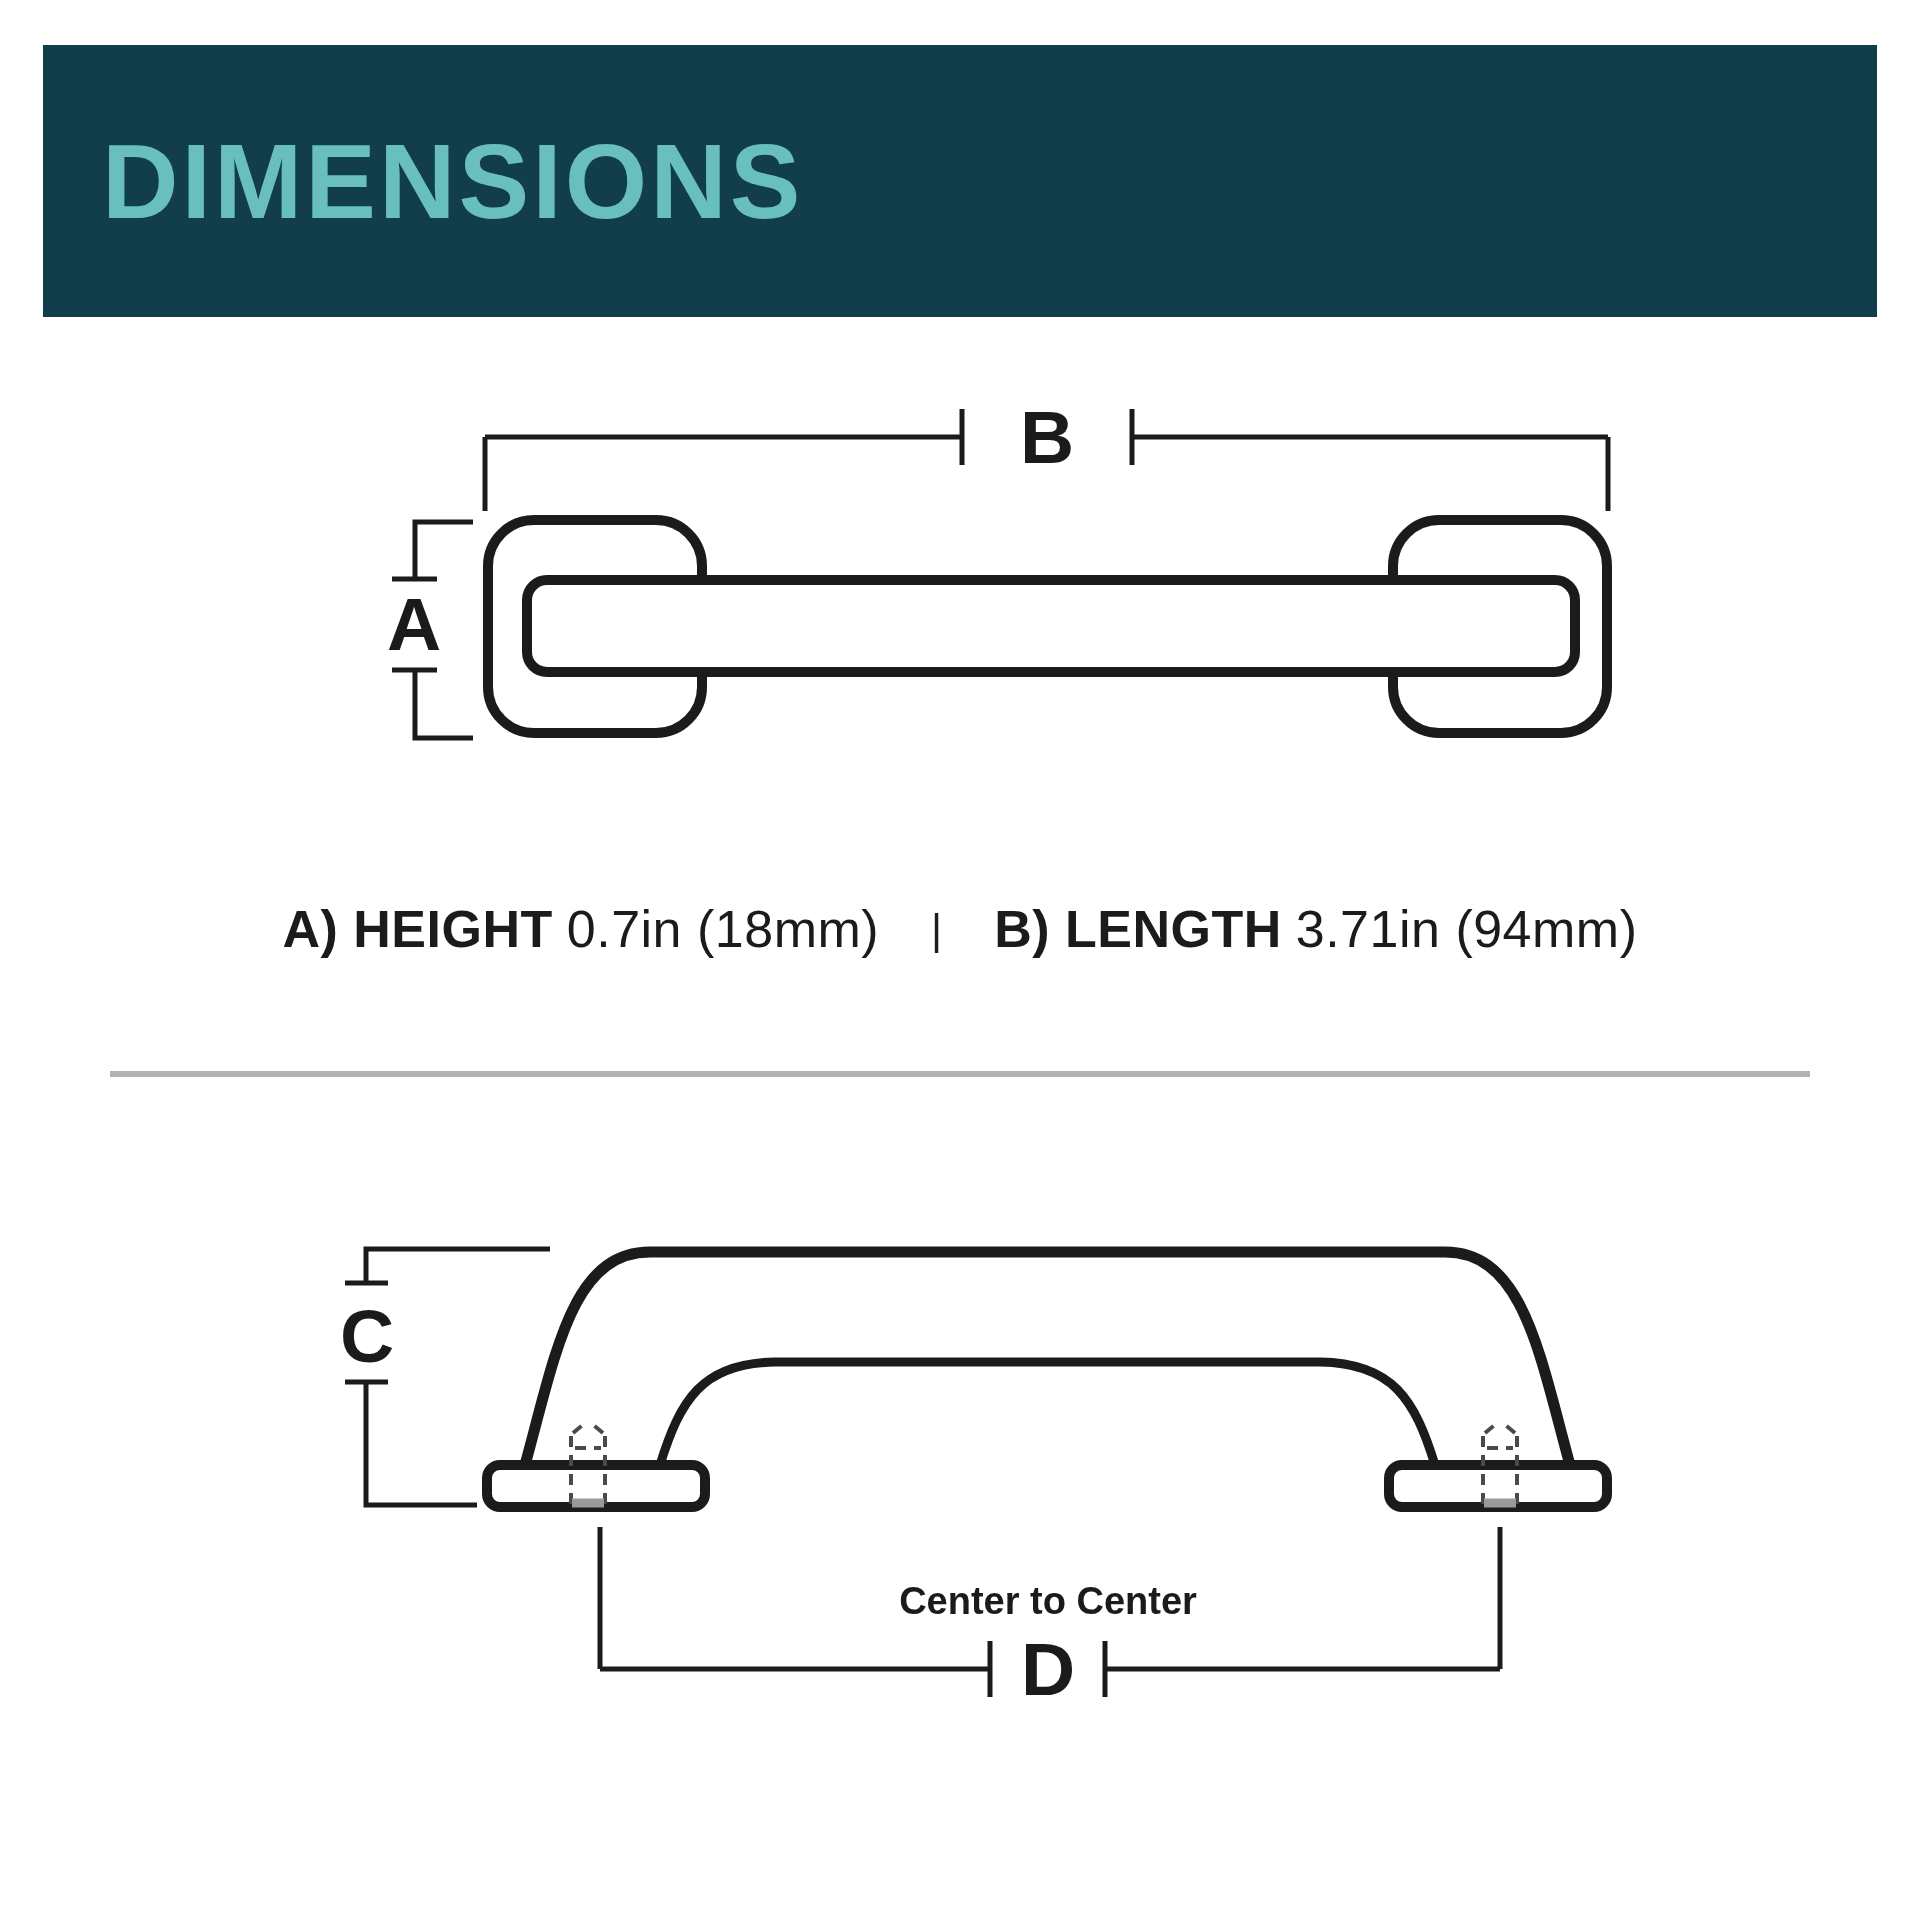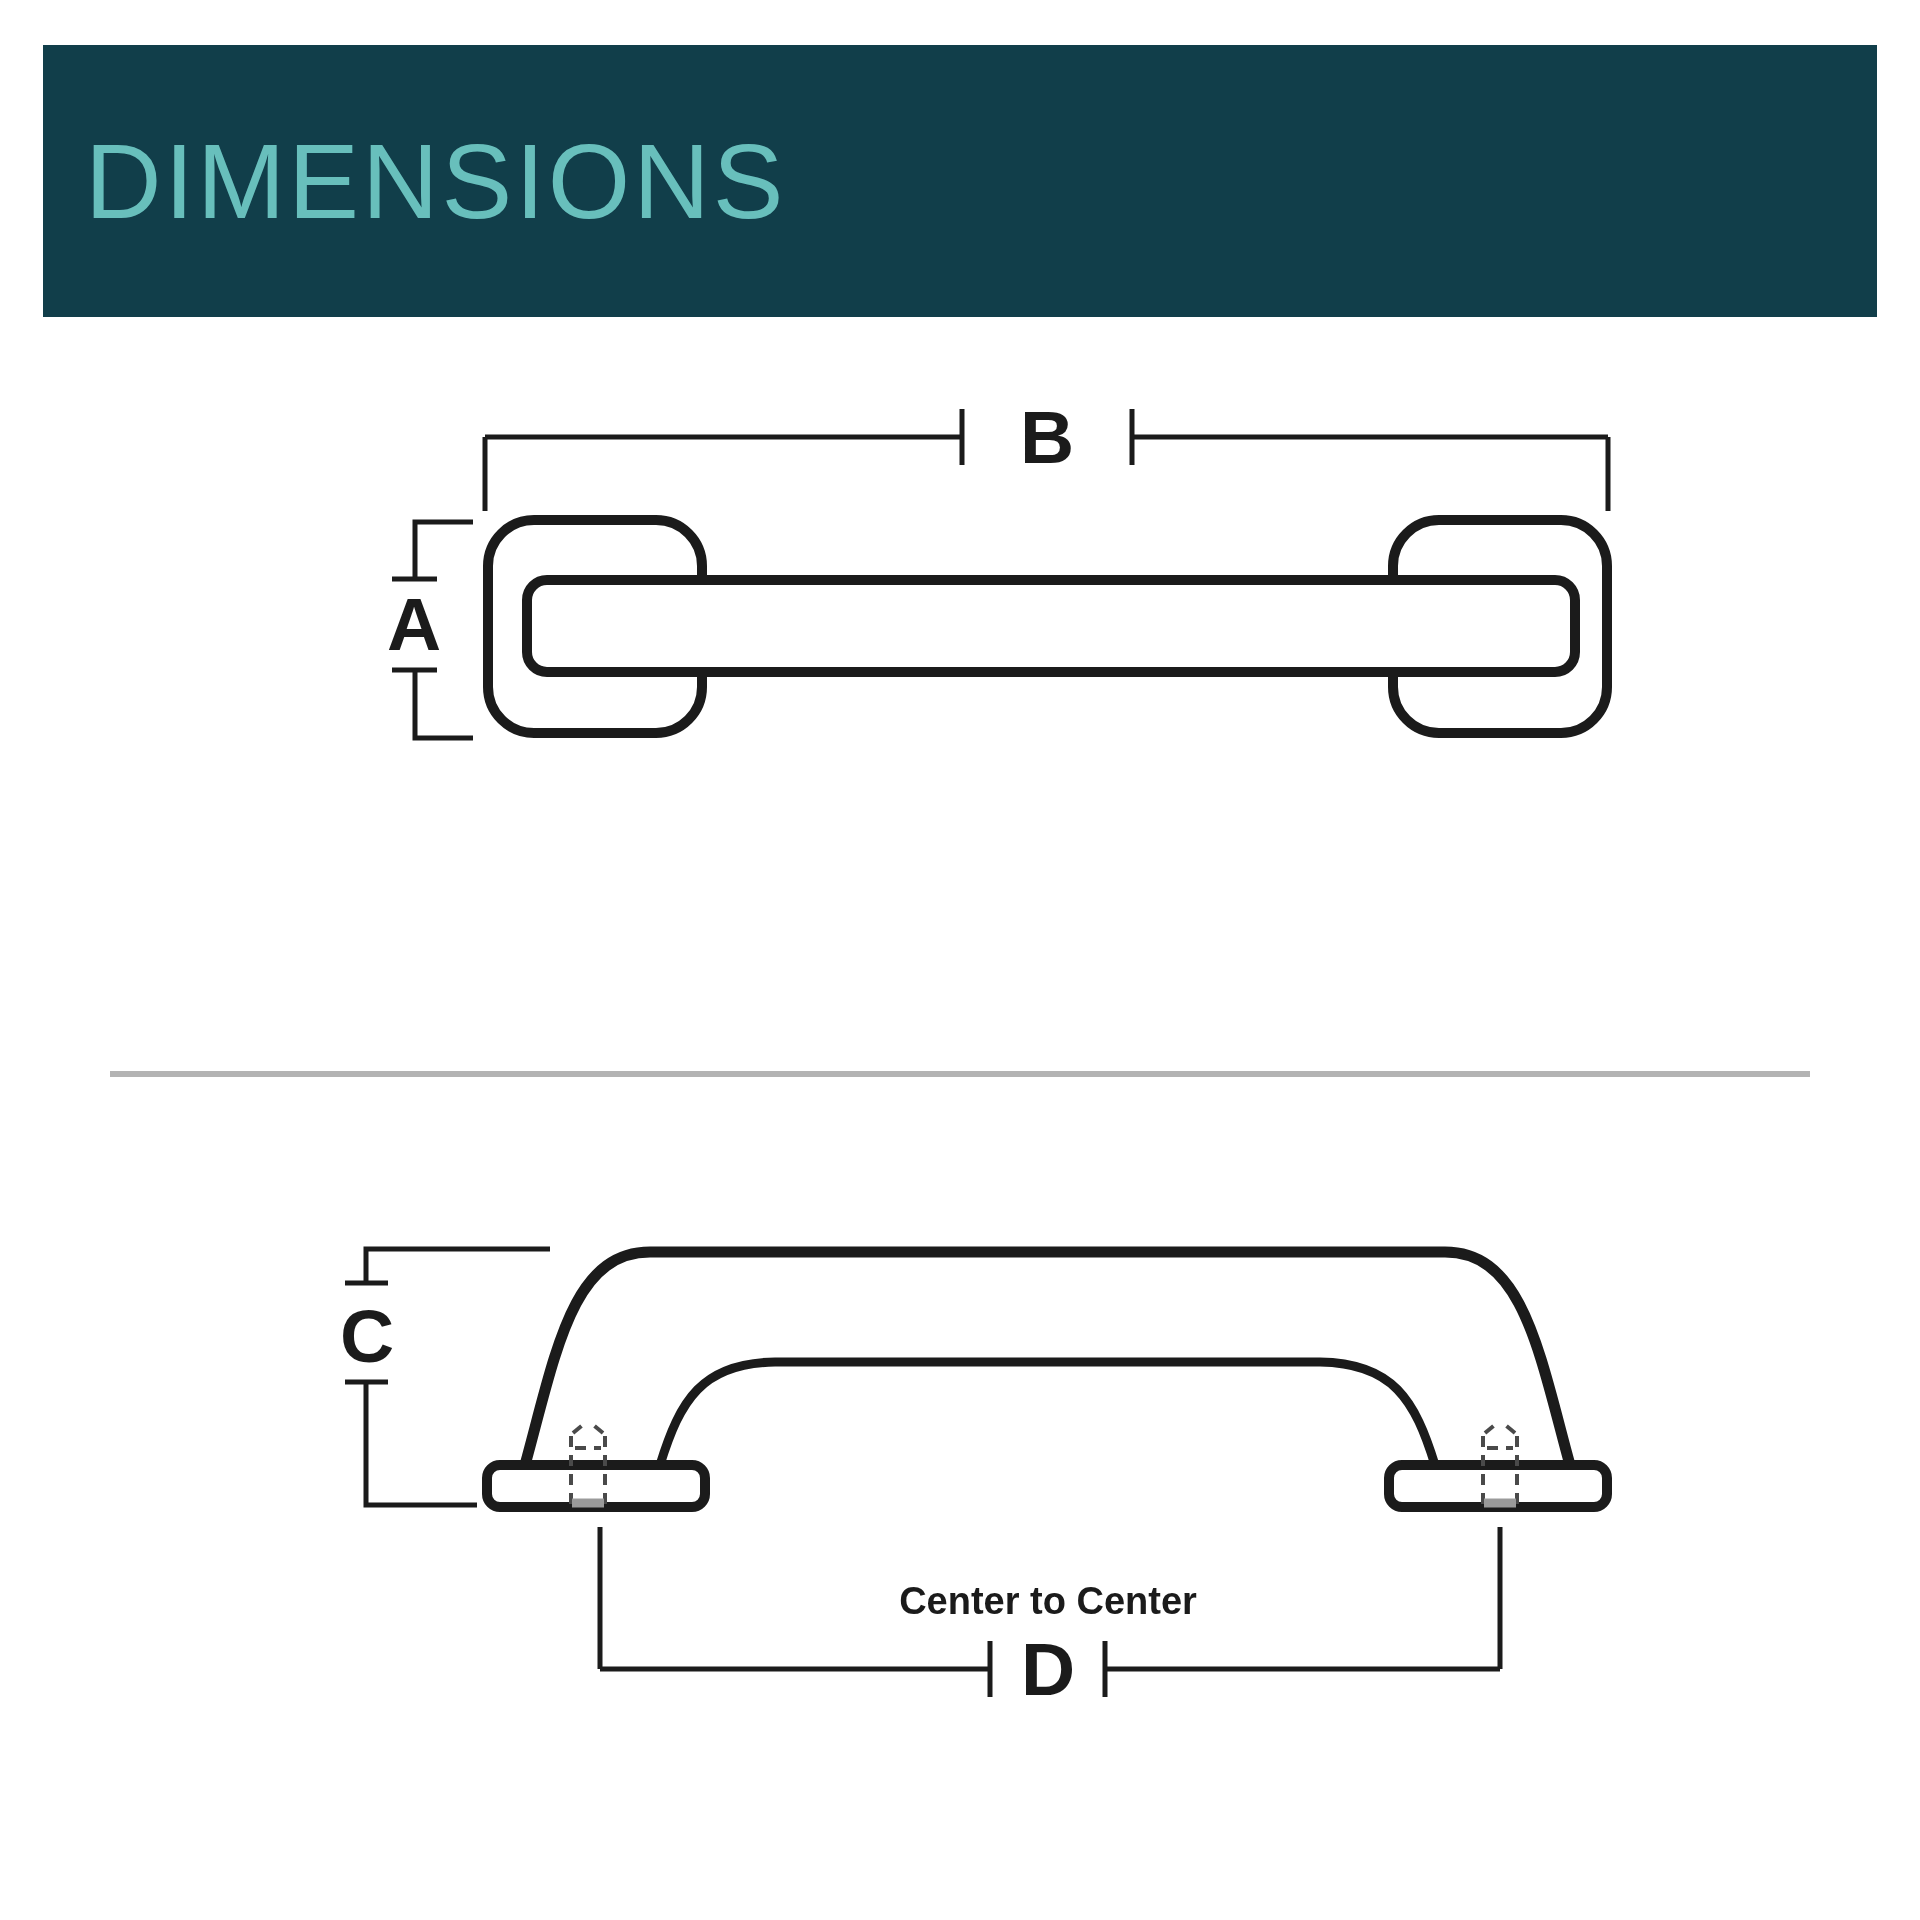--- a/index.html
+++ b/index.html
@@ -15,22 +15,22 @@
     background:var(--page-bg);overflow:hidden;
     font-family:"Liberation Sans",sans-serif;
   }
   .banner{
     position:absolute;left:43px;top:45px;width:1834px;height:272px;
     background:var(--banner-bg);
     display:flex;align-items:center;
   }
   .banner-title{
     color:var(--title-teal);
-    font-size:106px;font-weight:400;letter-spacing:3px;
-    padding-left:42px;line-height:1;
+    font-size:106px;font-weight:700;letter-spacing:3px;
+    padding-left:59px;line-height:1;
   }
   .diagram-svg{position:absolute;left:0;}
   #front-svg{top:330px;width:1920px;height:480px;}
   #side-svg{top:1150px;width:1920px;height:620px;}
   .thin{fill:none;stroke:var(--line-black);stroke-width:5;stroke-linecap:butt;}
   .shape{fill:#fff;stroke:var(--line-black);stroke-width:10;}
   .arch{fill:none;stroke:var(--line-black);stroke-width:11;stroke-linecap:round;}
   .arch-inner{fill:none;stroke:var(--line-black);stroke-width:9;stroke-linecap:round;}
   .dim-letter{font-family:"Liberation Sans",sans-serif;font-weight:700;font-size:75px;fill:var(--line-black);text-anchor:middle;}
   .ctc-label{font-family:"Liberation Sans",sans-serif;font-weight:700;font-size:38px;fill:var(--line-black);text-anchor:middle;}
@@ -78,20 +78,23 @@
 
     <g>
       <path class="thin" d="M473 522 H415 V579"></path>
       <path class="thin" d="M392 579 H437"></path>
       <path class="thin" d="M392 670 H437"></path>
       <path class="thin" d="M415 670 V738 H473"></path>
     </g>
     <text class="dim-letter" x="414" y="650">A</text>
   </svg>
 
+  <div class="spec-row" id="spec-row-top">
+    <span class="spec-label">A) HEIGHT</span><span class="spec-value">0.7in (18mm)</span><span class="spec-sep">|</span><span class="spec-label">B) LENGTH</span><span class="spec-value">3.71in (94mm)</span>
+  </div>
 
   <div class="divider"></div>
 
   <svg id="side-svg" class="diagram-svg" viewBox="0 1150 1920 620">
 
     <path class="arch" d="M525 1465 C556 1352 572 1252 650 1252 L1445 1252 C1523 1252 1539 1352 1570 1465"></path>
     <path class="arch-inner" d="M660 1465 C680 1400 702 1363 775 1362 L1320 1362 C1393 1363 1415 1400 1435 1465"></path>
 
     <rect class="shape" x="487" y="1465" width="218" height="42" rx="13"></rect>
     <rect class="shape" x="1389" y="1465" width="218" height="42" rx="13"></rect>

